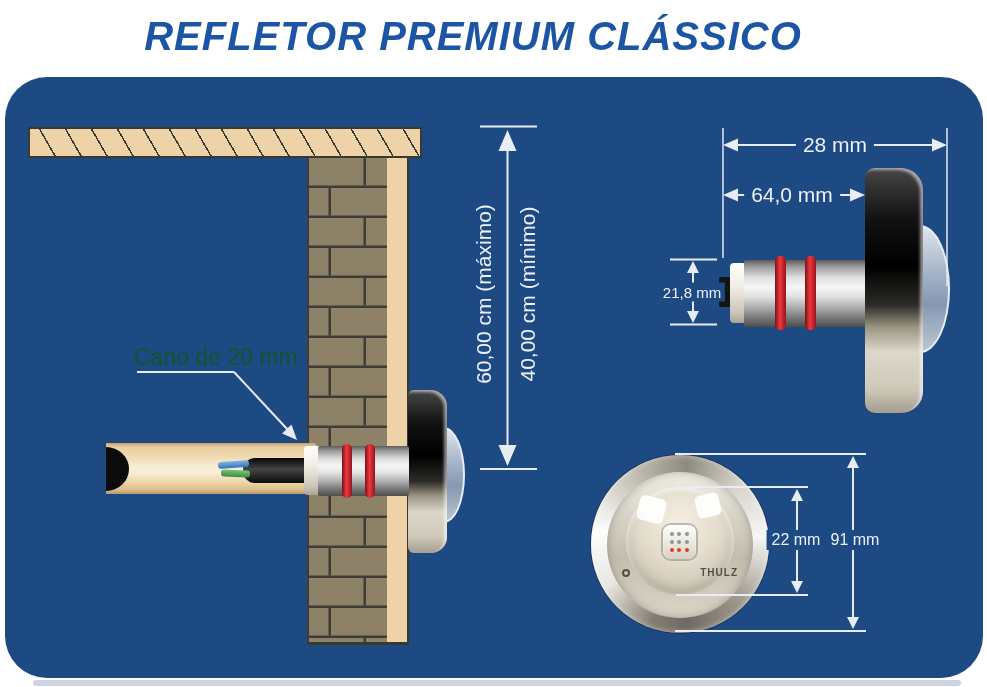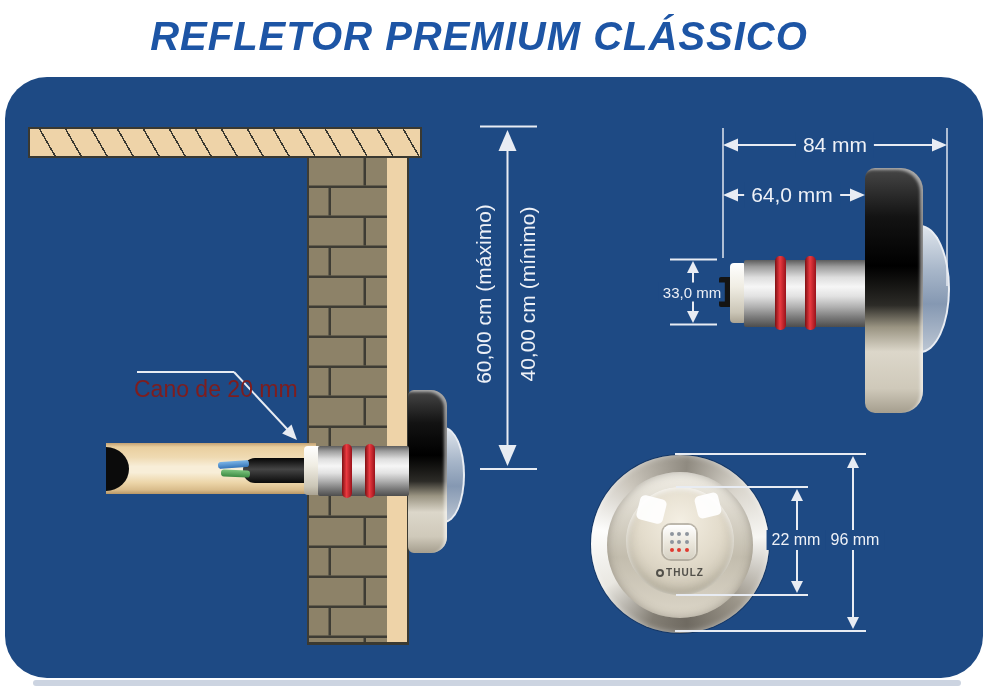--- a/index.html
+++ b/index.html
@@ -1,21 +1,21 @@
 <!DOCTYPE html>
 <html><head>
 <meta charset="utf-8">
 <style>
   html,body{margin:0;padding:0;background:#ffffff;}
   body{width:987px;height:687px;position:relative;overflow:hidden;
        font-family:"Liberation Sans",sans-serif;}
   .abs{position:absolute;}
 
   
-  .title{left:8px;top:14px;width:942px;text-align:center;
+  .title{left:2px;top:14px;width:942px;text-align:center;
          font-size:40px;font-weight:bold;font-style:italic;
          color:#1d55a5;letter-spacing:1px;white-space:nowrap;}
 
   
   .panel-shadow{left:33px;top:680px;width:928px;height:6px;background:#ccd4e1;border-radius:4px;}
   .panel{left:5px;top:77px;width:978px;height:601px;background:#1e4a84;border-radius:42px;}
 
   
   .beam{left:28px;top:127px;width:394px;height:31px;background:#eed3a8;
         border:2px solid #3a3931;box-sizing:border-box;
@@ -84,33 +84,33 @@
   .fv-refl-l{left:638px;top:497px;width:27px;height:25px;transform:rotate(14deg);}
   .fv-refl-r{left:696px;top:494px;width:24px;height:23px;transform:rotate(-14deg);}
   .fv-module{left:663px;top:525px;width:33px;height:34px;border-radius:8px;
     background:linear-gradient(180deg,#ffffff 0%,#eae6db 55%,#d6d1c4 100%);
     box-shadow:0 0 0 2px rgba(110,105,95,.4),inset 0 1px 2px #fff;
     display:grid;grid-template-columns:repeat(3,1fr);align-items:center;justify-items:center;
     padding:5px;box-sizing:border-box;}
   .dot{width:4px;height:4px;border-radius:50%;}
   .dot-g{background:#8e959e;}
   .dot-r{background:#e03a30;}
-  .fv-logo{left:622px;top:567px;width:116px;display:flex;align-items:center;justify-content:center;
+  .fv-logo{left:622px;top:567px;width:116px;display:flex;align-items:center;justify-content:space-between;
            gap:2px;color:#52504a;font-size:10px;font-weight:bold;letter-spacing:1px;}
   .logo-circle{width:8px;height:8px;border:2px solid #52504a;border-radius:50%;box-sizing:border-box;}
 
   
   svg.overlay{left:0;top:0;pointer-events:none;}
   .dim-text{color:#eef1f7;font-size:21px;white-space:nowrap;background:#1e4a84;
             padding:1px 7px;transform:translate(-50%,-50%);}
   .dim-text-sm{font-size:15px;padding:1px 4px;}
   .dim-text-md{font-size:16px;padding:1px 5px;}
   .vdim{color:#eef1f7;font-size:21px;white-space:nowrap;
         transform:translate(-50%,-50%) rotate(-90deg);}
-  .pipe-label{left:134px;top:344px;color:#7f1d1d;font-size:23px;white-space:nowrap;margin-top:32px;}
+  .pipe-label{left:134px;top:344px;color:#14532d;font-size:23px;white-space:nowrap;}
 </style>
 </head>
 <body>
 
 <div class="abs title">REFLETOR PREMIUM CLÁSSICO</div>
 
 <div class="abs panel-shadow"></div>
 <div class="abs panel"></div>
 
 <div class="abs beam"></div>
@@ -229,17 +229,17 @@
       <path d="M853 466 V619" fill="none"></path>
       <polygon points="853,456 847,468 859,468" stroke="none"></polygon>
       <polygon points="853,629 847,617 859,617" stroke="none"></polygon>
     </g>
   </g>
 </svg>
 
 <div class="abs pipe-label">Cano de 20 mm</div>
 <div class="abs vdim" style="left:484px;top:294px;">60,00 cm (máximo)</div>
 <div class="abs vdim" style="left:528px;top:294px;">40,00 cm (mínimo)</div>
-<div class="abs dim-text" style="left:835px;top:145px;">84 mm</div>
+<div class="abs dim-text" style="left:835px;top:145px;">28 mm</div>
 <div class="abs dim-text" style="left:792px;top:195px;">64,0 mm</div>
-<div class="abs dim-text dim-text-sm" style="left:692px;top:292px;">33,0 mm</div>
+<div class="abs dim-text dim-text-sm" style="left:692px;top:292px;">21,8 mm</div>
 <div class="abs dim-text dim-text-md" style="left:796px;top:540px;">22 mm</div>
-<div class="abs dim-text dim-text-md" style="left:855px;top:540px;">96 mm</div>
+<div class="abs dim-text dim-text-md" style="left:855px;top:540px;">91 mm</div>
 
 </body></html>

